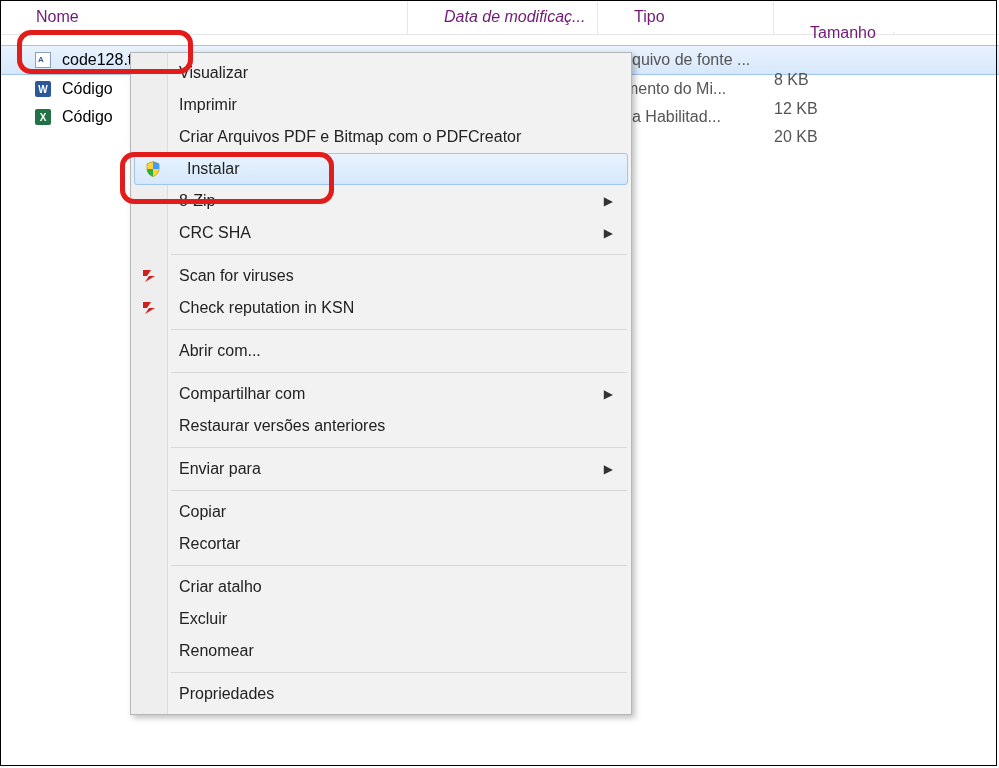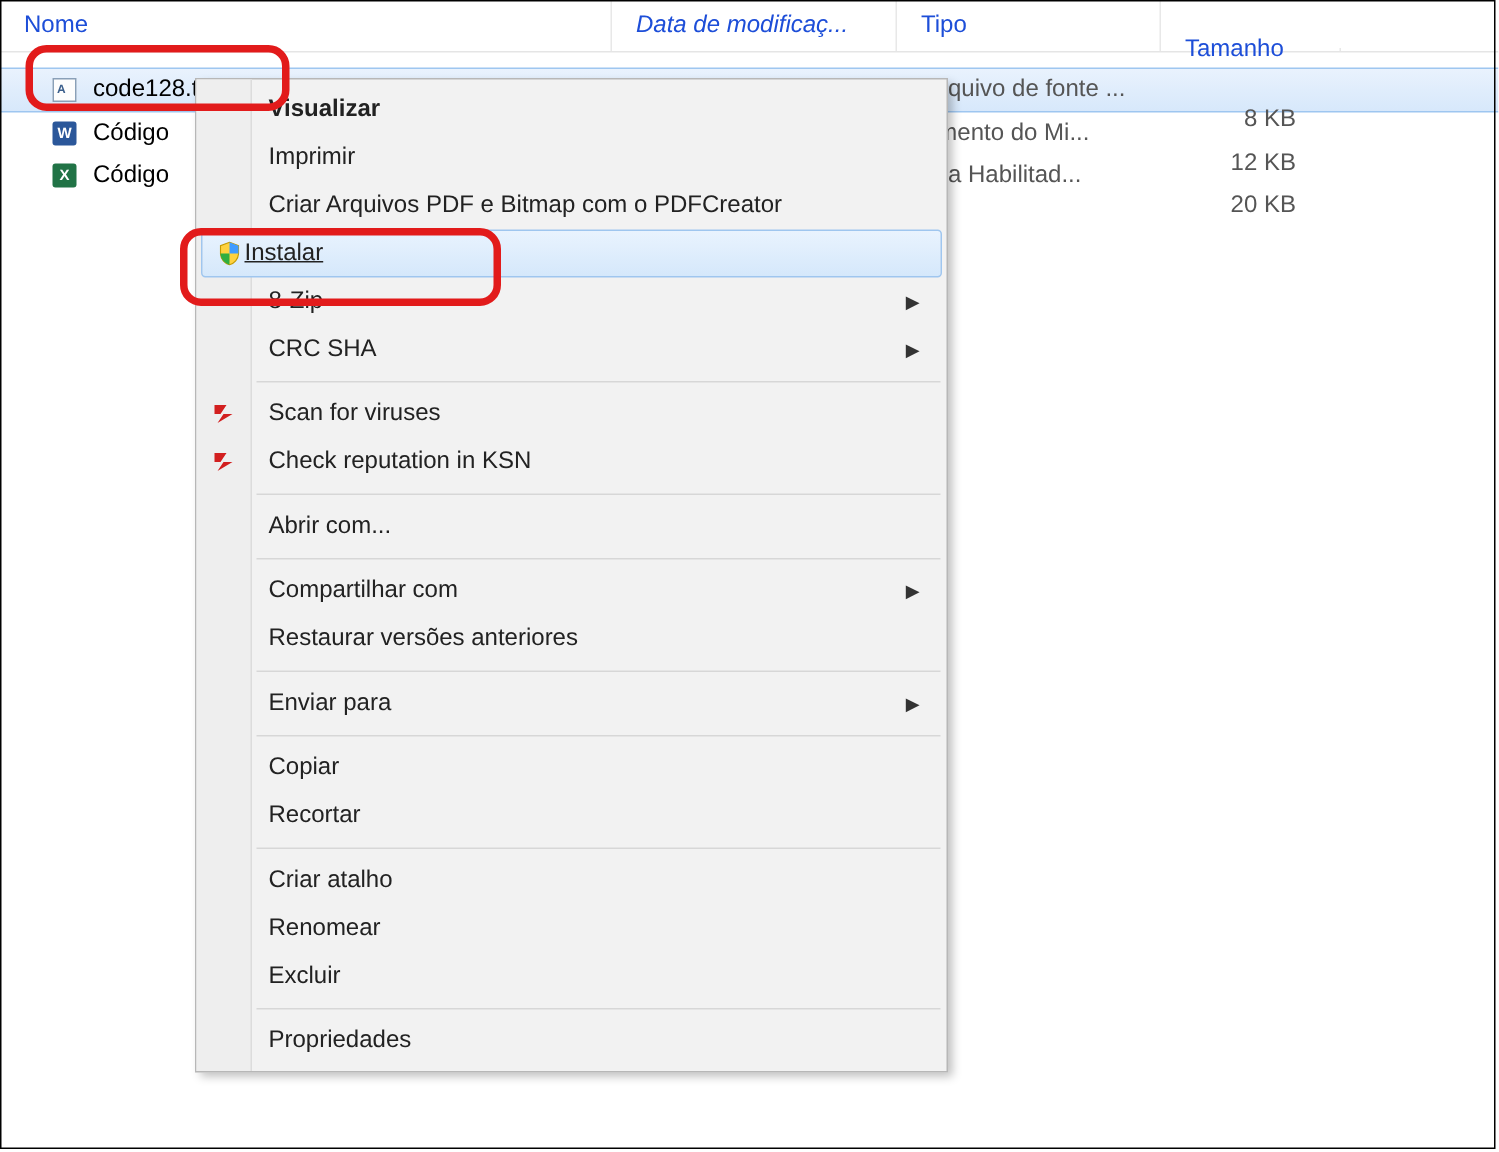--- a/index.html
+++ b/index.html
@@ -19,22 +19,22 @@
   .headers {
     display: flex;
     align-items: stretch;
     height: 34px;
     border-bottom: 1px solid #e5e5e5;
     user-select: none;
   }
   .headers .col {
     display: flex;
     align-items: center;
-    color: #1d4ed8;
-    padding-left: 16px;
+    color: #701a75;
+    padding-left: 36px;
     font-size: 16px;
     border-right: 1px solid #e8e8e8;
     box-sizing: border-box;
   }
   .col-name  { width: 408px; }
   .col-date  { width: 190px; font-style: italic; }
   .col-type  { width: 176px; }
   .col-size  { width: 120px; justify-content: flex-start; margin-top: 32px; }
 
   
@@ -47,21 +47,21 @@
   }
   .file-row.selected {
     background: linear-gradient(#e9f2fd, #d7e8fb);
     border: 1px solid #9ec6f0;
     border-left: none;
     border-right: none;
   }
   .file-row .cell-name  { width: 408px; display:flex; align-items:center; padding-left: 34px; box-sizing:border-box; }
   .file-row .cell-date  { width: 190px; color:#555; padding-left:18px; box-sizing:border-box; }
   .file-row .cell-type  { width: 176px; color:#555; padding-left:18px; box-sizing:border-box; overflow:hidden; white-space:nowrap; }
-  .file-row .cell-size  { width: 120px; color:#555; text-align:right; padding-right:30px; box-sizing:border-box; white-space:nowrap;margin-top:40px; }
+  .file-row .cell-size  { width: 120px; color:#555; text-align:left; padding-right:30px; box-sizing:border-box; white-space:nowrap;margin-top:40px; }
 
   .file-icon {
     width: 18px;
     height: 18px;
     margin-right: 10px;
     display: inline-flex;
     align-items: center;
     justify-content: center;
   }
 
@@ -123,29 +123,28 @@
     position:relative;
     display:flex;
     align-items:center;
     height: 32px;
     padding-left: 48px;
     padding-right: 18px;
     font-size: 16px;
     color:#222;
     cursor:default;
   }
-  .ctx-item.bold { font-weight: 700; }
+  .ctx-item.bold { font-weight: 400; }
   .ctx-item.hover {
     background: linear-gradient(#e9f3fe, #d5e8fb);
     border: 1px solid #9fc6ef;
     margin: 0 3px;
-    padding-left: 28px;
+    padding-left: 52px;
     border-radius: 3px;
     height: 30px;
-    text-decoration: underline;
   }
   .ctx-sep {
     height: 1px;
     background:#d7d7d7;
     margin: 5px 4px 5px 40px;
   }
   .ctx-arrow {
     margin-left:auto;
     font-size: 12px;
     color:#333;
@@ -308,24 +307,24 @@
   <div class="ctx-item">
     <span>Recortar</span>
   </div>
 
   <div class="ctx-sep"></div>
 
   <div class="ctx-item">
     <span>Criar atalho</span>
   </div>
   <div class="ctx-item">
+    <span>Excluir</span>
+  </div>
+  <div class="ctx-item">
     <span>Renomear</span>
   </div>
-  <div class="ctx-item">
-    <span>Excluir</span>
-  </div>
 
   <div class="ctx-sep"></div>
 
   <div class="ctx-item">
     <span>Propriedades</span>
   </div>
 </div>
 
 </body></html>

